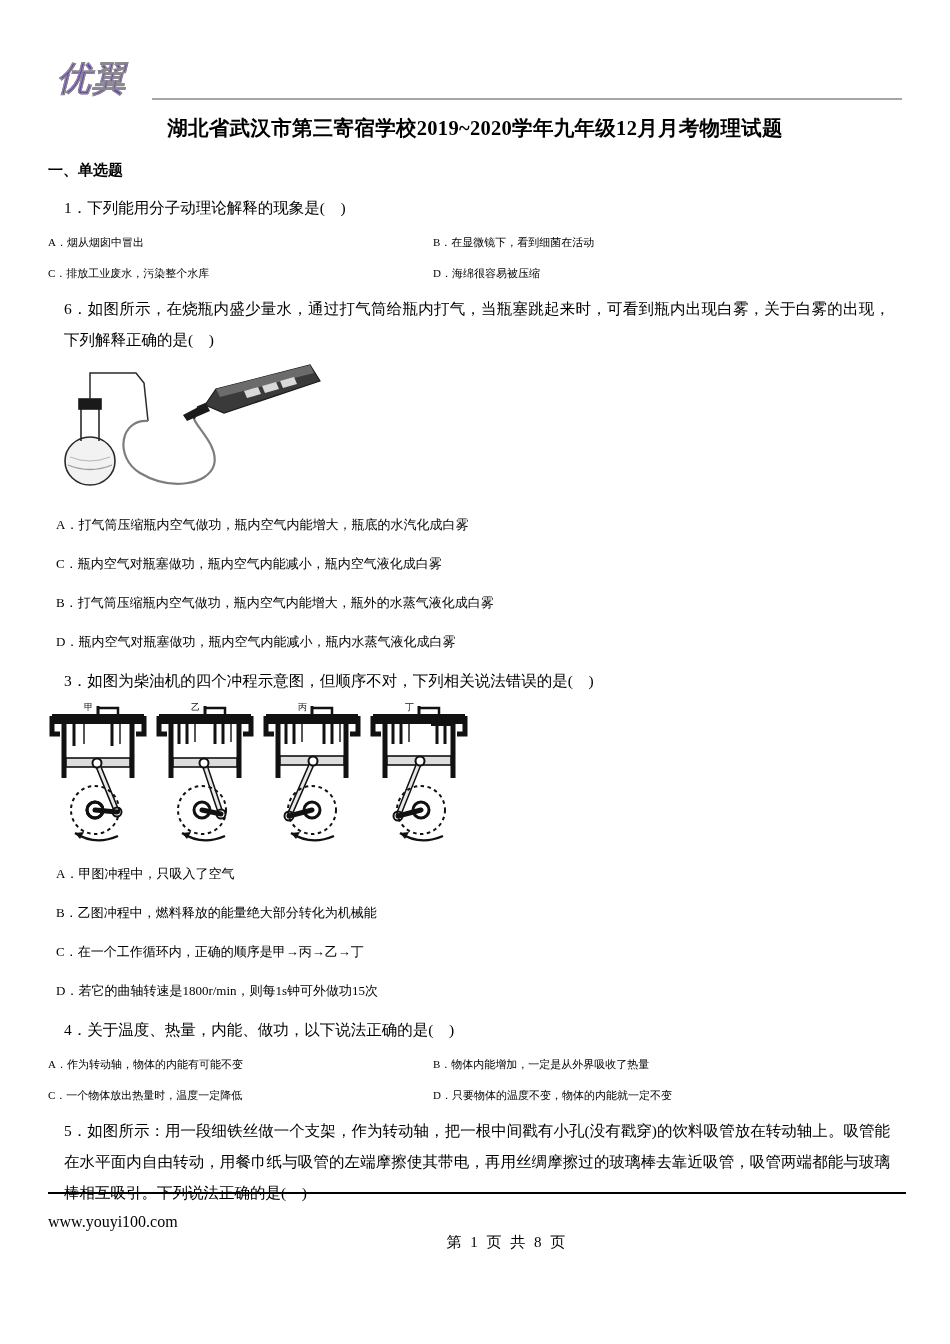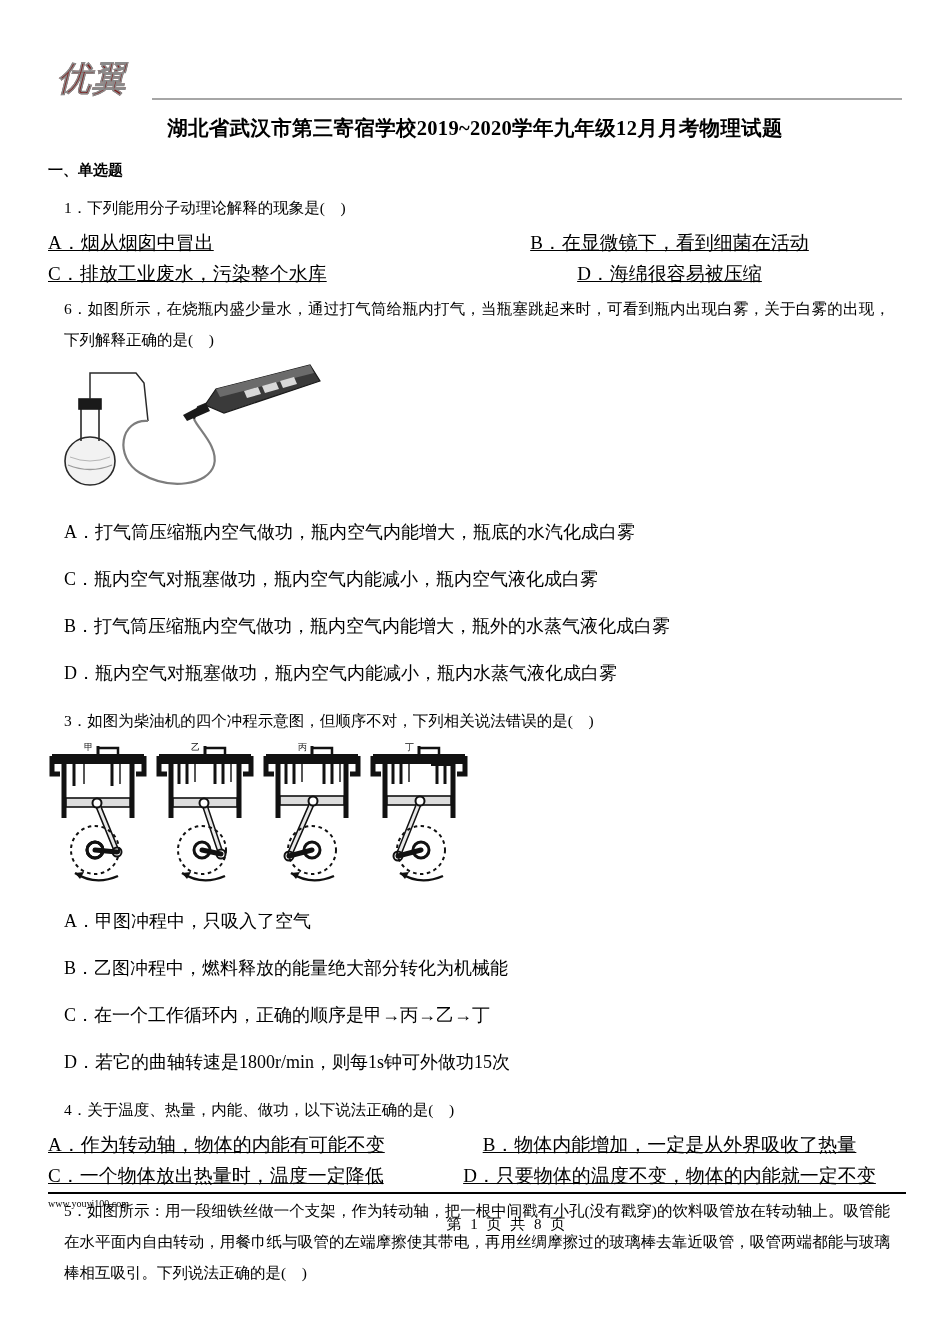--- a/index.html
+++ b/index.html
@@ -37,21 +37,21 @@
     width: 140px;
     height: 40px;
   }
   .logo-text {
     font-family: "DejaVu Sans", sans-serif;
     font-weight: bold;
     font-style: italic;
     font-size: 34px;
     line-height: 38px;
     letter-spacing: 1px;
-    color: #7f1d1d;
+    color: #6d28d9;
     white-space: nowrap;
     -webkit-text-stroke: 0.4px #8a8a8a;
   }
   .header-rule {
     position: absolute;
     left: 152px;
     top: 98px;
     width: 750px;
     height: 2px;
     background: #a6a6a6;
@@ -89,40 +89,38 @@
     line-height: 31px;
     margin: 16px;
     text-align: justify;
     text-justify: inter-ideograph;
   }
   .qstem {
     margin-top: 4px;
     margin-bottom: 4px;
   }
   .opt-single {
-    font-size: 18px;
+    font-size: 13px;
     line-height: 31px;
-    margin: 16px;
+    margin: 8px;
   }
   .opt-grid {
     display: flex;
     flex-wrap: wrap;
     width: 858px;
   }
   .opt-grid .opt-cell {
     box-sizing: border-box;
     width: 385px;
-    font-size: 19px;
+    font-size: 11px;
     line-height: 31px;
-    text-decoration: underline;
   }
   .opt-grid .opt-cell.col-b {
     width: 473px;
     padding-left: 0px;
-    text-align: center;
   }
 
   
   .fig-flask {
     position: relative;
     height: 140px;
     margin: 6px 0 4px 0;
   }
   .fig-flask svg {
     position: absolute;
@@ -151,22 +149,22 @@
   }
   .footer-rule {
     width: 858px;
     height: 0;
     border-top: 1.6px solid #000;
     border-bottom: 0.6px solid #000;
     height: 2px;
     box-sizing: border-box;
   }
   .footer-url {
-    margin-top: 1px;
-    font-size: 10px;
+    margin-top: 19px;
+    font-size: 16px;
     line-height: 18px;
   }
   .footer-page {
     margin-top: 2px;
     text-align: center;
     font-size: 15px;
     letter-spacing: 2.5px;
     padding-left: 60px;
   }
 </style>

